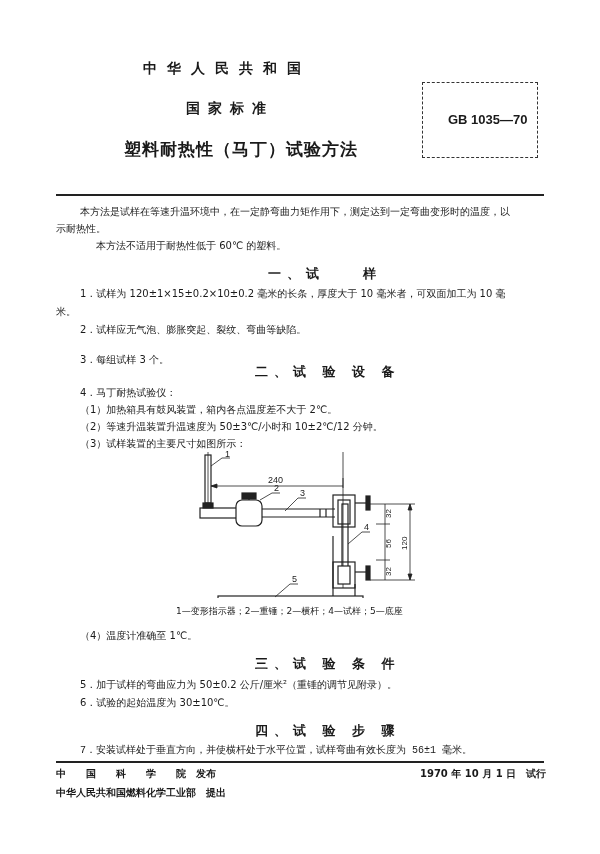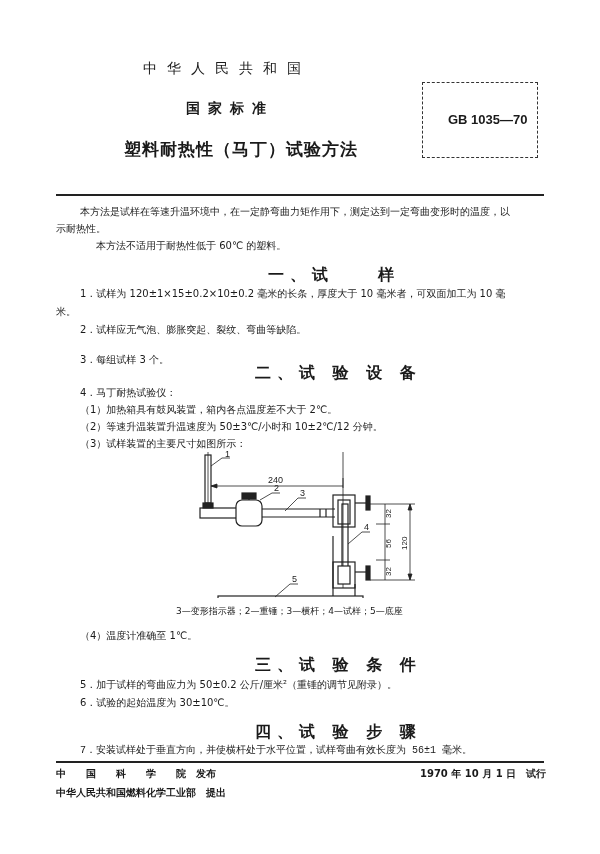--- a/index.html
+++ b/index.html
@@ -13,21 +13,21 @@
       position: relative;
       overflow: hidden;
       font-family: "DejaVu Sans", "Liberation Sans", sans-serif;
       color: #1a1a1a;
     }
     .abs { position: absolute; }
 
     
     .hdr-country {
       left: 143px; top: 60px;
-      font-size: 14px; font-weight: normal;
+      font-size: 14px; font-weight: bold;
       letter-spacing: 10px;
     }
     .hdr-standard {
       left: 186px; top: 100px;
       font-size: 14px; font-weight: bold;
       letter-spacing: 8px;
     }
     .hdr-title {
       left: 124px; top: 138px;
       font-size: 17px; font-weight: bold;
@@ -50,21 +50,21 @@
       border-top: 2px solid #222;
     }
 
     .para {
       font-size: 10px;
       line-height: 17px;
       white-space: nowrap;
     }
 
     .sec-title {
-      font-size: 16px; font-weight: bold;
+      font-size: 13px; font-weight: bold;
       letter-spacing: 6px;
       white-space: nowrap;
     }
 
     .footer {
       font-size: 10px; font-weight: bold;
       white-space: nowrap;
     }
 
     svg text {
@@ -200,21 +200,21 @@
     <text x="184" y="82">4</text>
     <text x="112" y="134">5</text>
     <text x="88" y="35">240</text>
     <text transform="translate(211,70) rotate(-90)" font-size="8">32</text>
     <text transform="translate(211,100) rotate(-90)" font-size="8">56</text>
     <text transform="translate(211,128) rotate(-90)" font-size="8">32</text>
     <text transform="translate(227,102) rotate(-90)" font-size="8">120</text>
   </g>
 </svg>
 
-<div class="abs para" style="left:176px; top:603px; font-size:9px;">3—变形指示器；2—重锤；3—横杆；4—试样；5—底座</div>
+<div class="abs para" style="left:176px; top:603px; font-size:9px;">1—变形指示器；2—重锤；2—横杆；4—试样；5—底座</div>
 <div class="abs para" style="left:80px; top:627px;">（4）温度计准确至 1℃。</div>
 
 <div class="abs sec-title" style="left:255px; top:655px;">三、试 验 条 件</div>
 <div class="abs para" style="left:80px; top:676px;">5．加于试样的弯曲应力为 50±0.2 公斤/厘米²（重锤的调节见附录）。</div>
 <div class="abs para" style="left:80px; top:694px;">6．试验的起始温度为 30±10℃。</div>
 
 <div class="abs sec-title" style="left:255px; top:722px;">四、试 验 步 骤</div>
 <div class="abs para" style="left:80px; top:742px;font-family:Liberation Mono, monospace;">7．安装试样处于垂直方向，并使横杆处于水平位置，试样弯曲有效长度为 56±1 毫米。</div>
 
 <div class="abs hrule" style="top:761px;"></div>

